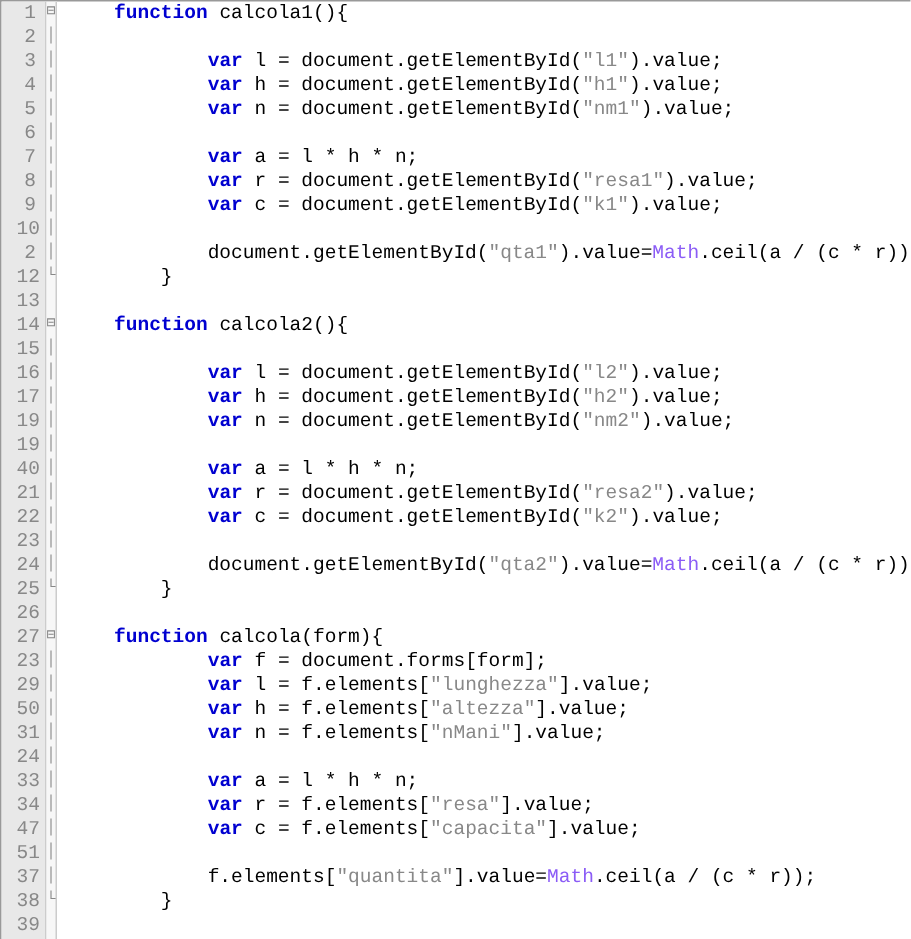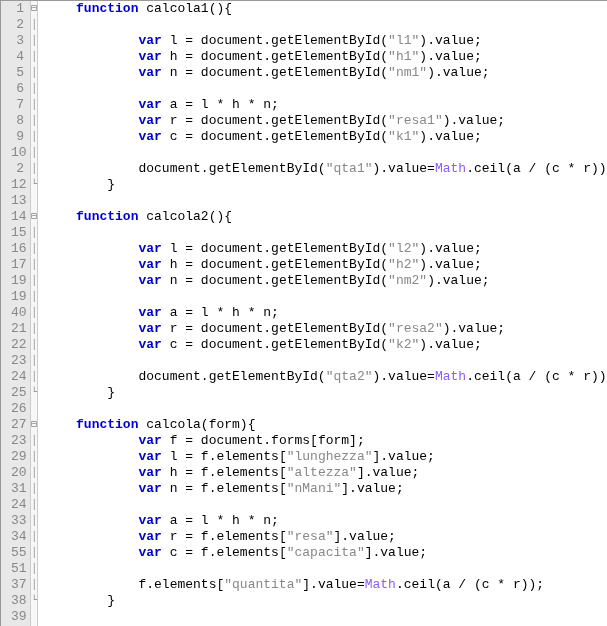--- a/index.html
+++ b/index.html
@@ -82,26 +82,26 @@
       <span class="ln">40</span>
       <span class="ln">21</span>
       <span class="ln">22</span>
       <span class="ln">23</span>
       <span class="ln">24</span>
       <span class="ln">25</span>
       <span class="ln">26</span>
       <span class="ln">27</span>
       <span class="ln">23</span>
       <span class="ln">29</span>
-      <span class="ln">20</span>
+      <span class="ln">50</span>
       <span class="ln">31</span>
       <span class="ln">24</span>
       <span class="ln">33</span>
       <span class="ln">34</span>
-      <span class="ln">55</span>
+      <span class="ln">47</span>
       <span class="ln">51</span>
       <span class="ln">37</span>
       <span class="ln">38</span>
       <span class="ln">39</span>
     </div>
   <div class="fold-col" id="foldcol">
       <span class="f">⊟</span>
       <span class="f">│</span>
       <span class="f">│</span>
       <span class="f">│</span>

